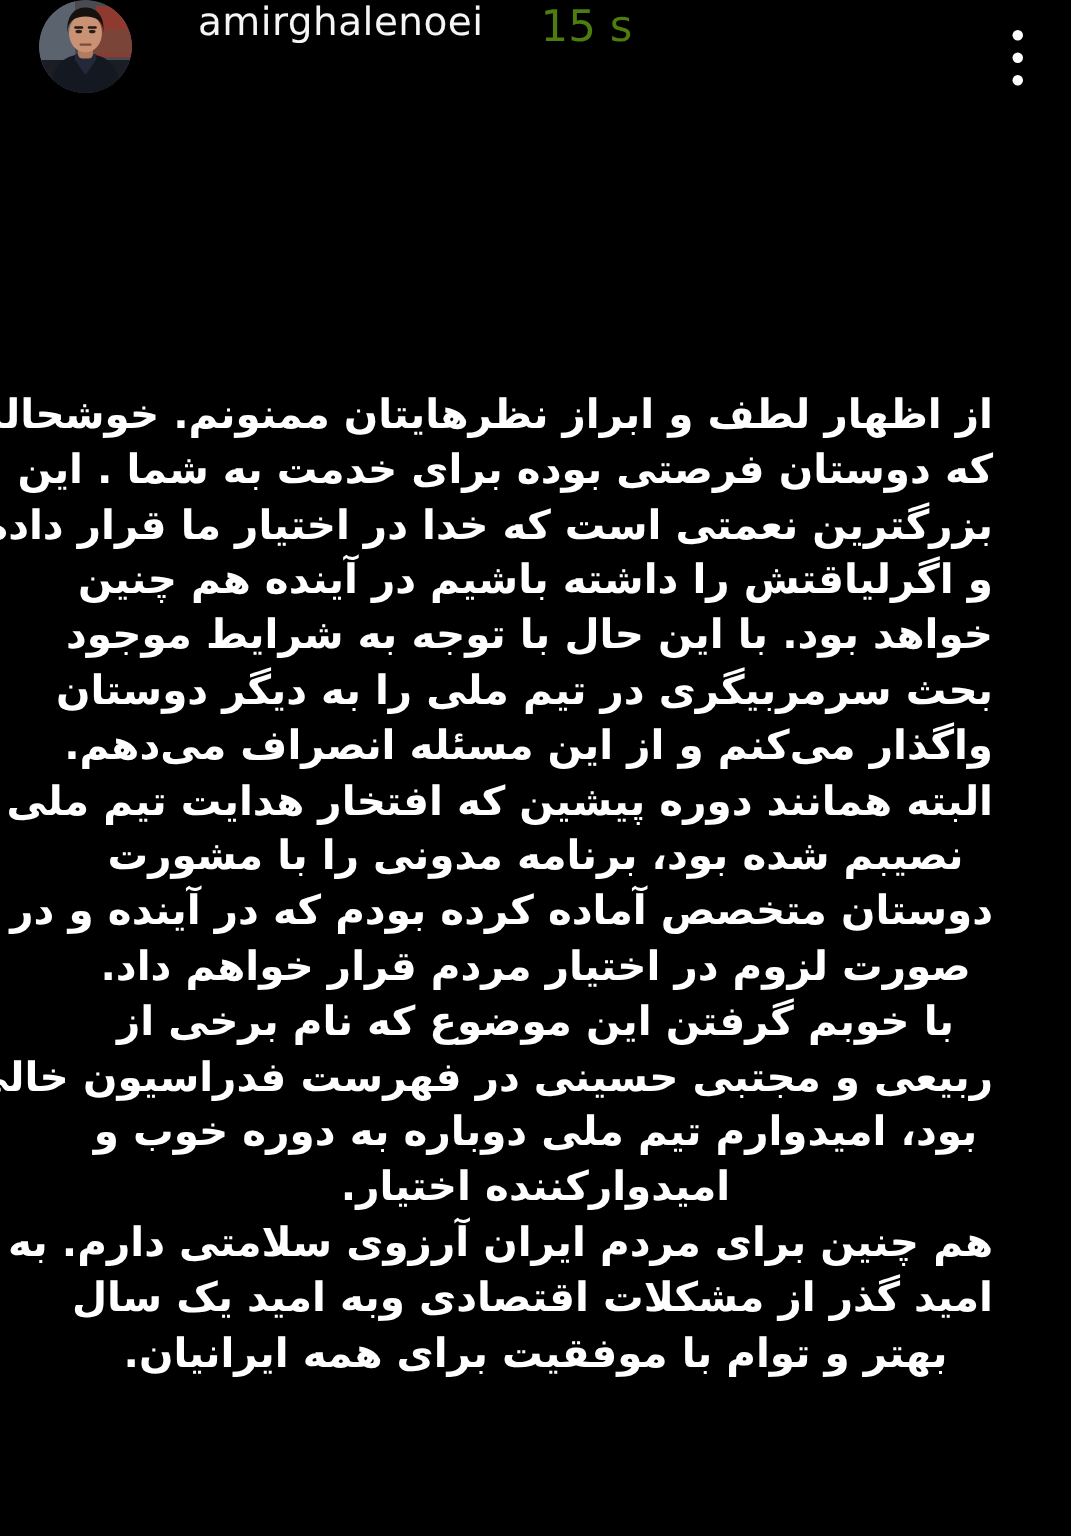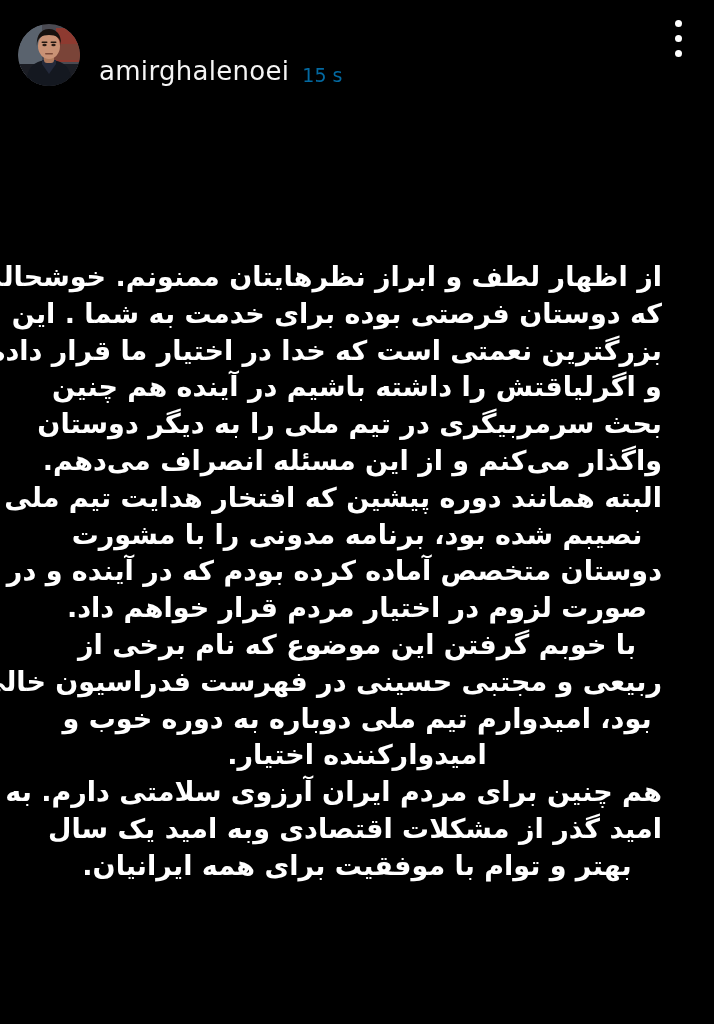--- a/index.html
+++ b/index.html
@@ -15,44 +15,45 @@
     width: 714px;
     height: 1024px;
     background: #000000;
   }
   
   .header {
     position: absolute;
     top: 0; left: 0; right: 0;
     height: 86px;
     display: flex;
-    align-items: flex-end;
-    padding-left: 18px;
+    align-items: flex-start;
+    padding-left: 26px;
     padding-right: 28px;
+    gap: 25px;
   }
   .avatar {
     width: 62px;
     height: 62px;
     border-radius: 50%;
     overflow: hidden;
     flex: 0 0 auto;
     background: #222;
   }
   .avatar svg { display: block; width: 100%; height: 100%; }
   .username {
     color: #f5f5f5;
     font-size: 26px;
     font-weight: 400;
     margin-left: 19px;
     letter-spacing: 0.3px;
     white-space: nowrap;
   }
   .timestamp {
-    color: #0369a1;
-    font-size: 19px;
+    color: #4d7c0f;
+    font-size: 29px;
     font-weight: 400;
     margin-left: 13px;
     white-space: nowrap;
   }
   .header-spacer { flex: 1 1 auto; }
   .menu-button {
     display: flex;
     flex-direction: column;
     align-items: center;
     gap: 8px;
@@ -135,20 +136,21 @@
       <span class="dot"></span>
       <span class="dot"></span>
     </div>
   </div>
 
   <div class="story-text" dir="rtl" lang="fa">
     <div class="story-line">از اظهار لطف و ابراز نظرهایتان ممنونم. خوشحالم</div>
     <div class="story-line">که دوستان فرصتی بوده برای خدمت به شما . این</div>
     <div class="story-line">بزرگترین نعمتی است که خدا در اختیار ما قرار داده</div>
     <div class="story-line">و اگرلیاقتش را داشته باشیم در آینده هم چنین</div>
+    <div class="story-line">خواهد بود. با این حال با توجه به شرایط موجود</div>
     <div class="story-line">بحث سرمربیگری در تیم ملی را به دیگر دوستان</div>
     <div class="story-line">واگذار می‌کنم و از این مسئله انصراف می‌دهم.</div>
     <div class="story-line">البته همانند دوره پیشین که افتخار هدایت تیم ملی</div>
     <div class="story-line">نصیبم شده بود، برنامه مدونی را با مشورت</div>
     <div class="story-line">دوستان متخصص آماده کرده بودم که در آینده و در</div>
     <div class="story-line">صورت لزوم در اختیار مردم قرار خواهم داد.</div>
     <div class="story-line">با خوبم گرفتن این موضوع که نام  برخی از</div>
     <div class="story-line">ربیعی و مجتبی حسینی در فهرست فدراسیون خالی</div>
     <div class="story-line">بود، امیدوارم تیم ملی دوباره به دوره خوب و</div>
     <div class="story-line">امیدوارکننده اختیار.</div>

